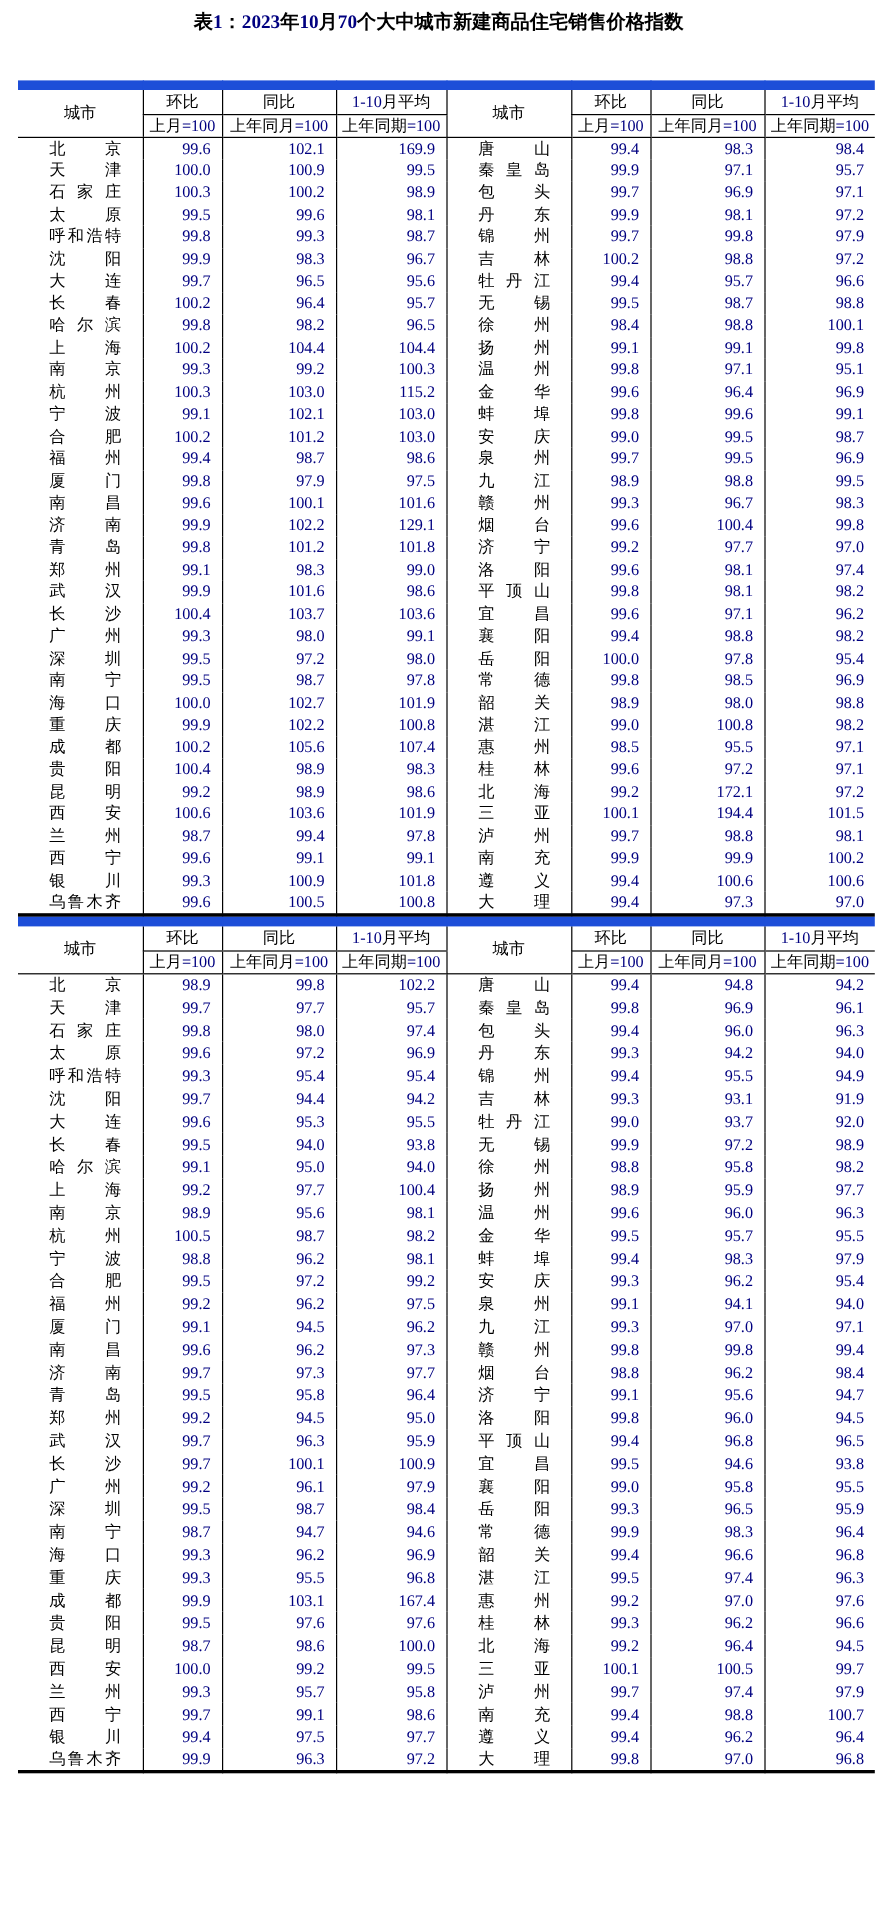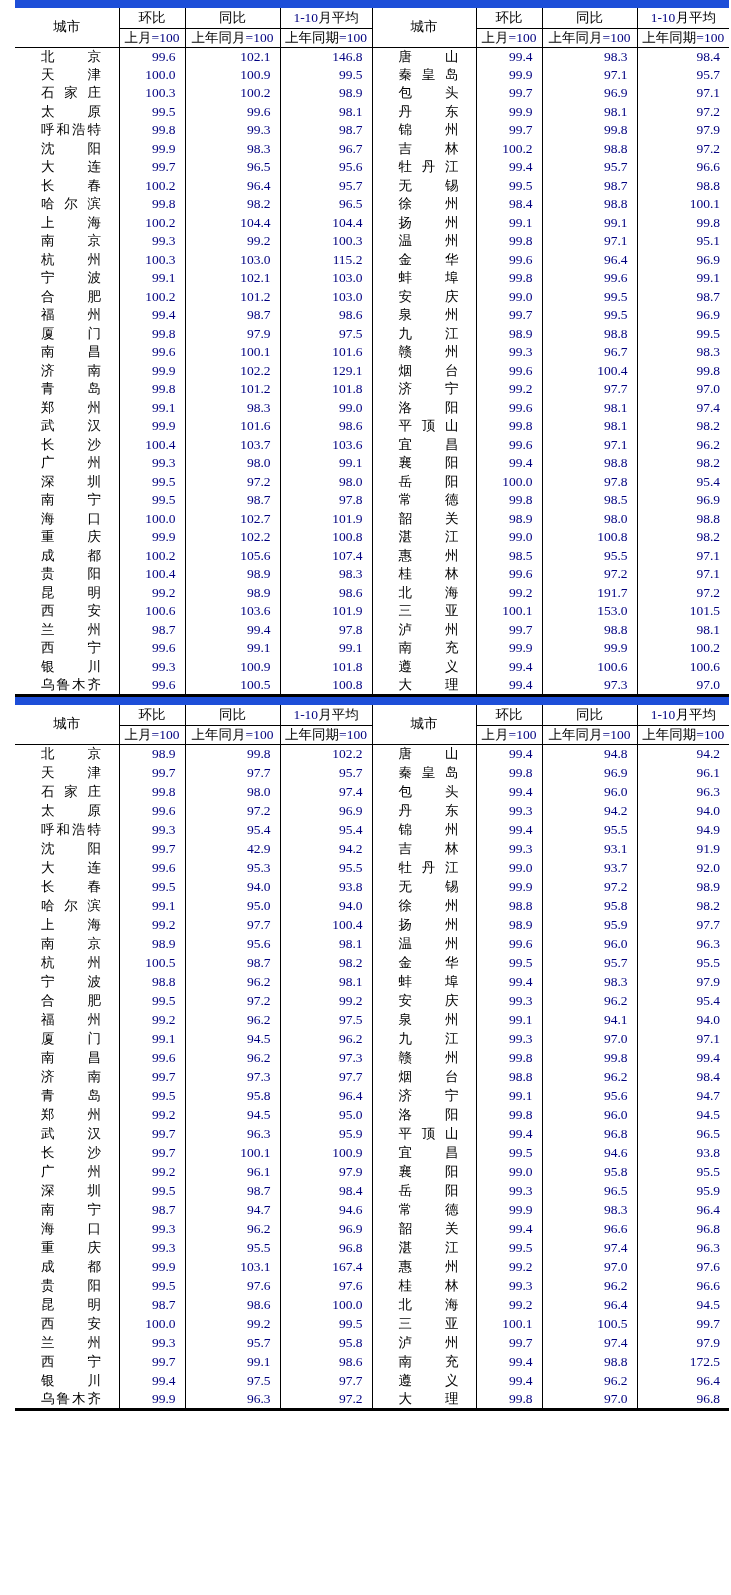--- a/index.html
+++ b/index.html
@@ -53,20 +53,21 @@
     margin-left: 26px;
     text-align: justify;
     text-align-last: justify;
   }
 </style>
 </head>
 <body>
 
 <main>
 
+  <h1 id="title1" class="tbl-title colorize">表<span class="num">1</span>：<span class="num">2023</span>年<span class="num">10</span>月<span class="num">70</span>个大中城市新建商品住宅销售价格指数</h1>
 
   <table class="price-table t1">
       <colgroup>
         <col style="width:104px">
         <col style="width:66px">
         <col style="width:95px">
         <col style="width:92px">
         <col style="width:104px">
         <col style="width:66px">
         <col style="width:95px">
@@ -90,21 +91,21 @@
           <th class="bl bb">上月<span class="num">=100</span></th>
           <th class="bl bb">上年同月<span class="num">=100</span></th>
           <th class="bl bb">上年同期<span class="num">=100</span></th>
         </tr>
       </thead>
       <tbody>
         <tr>
           <td class="city"><span class="cname">北京</span></td>
           <td class="val bl">99.6</td>
           <td class="val bl">102.1</td>
-          <td class="val bl">146.8</td>
+          <td class="val bl">169.9</td>
           <td class="city bl"><span class="cname">唐山</span></td>
           <td class="val bl">99.4</td>
           <td class="val bl">98.3</td>
           <td class="val bl">98.4</td>
         </tr>
         <tr>
           <td class="city"><span class="cname">天津</span></td>
           <td class="val bl">100.0</td>
           <td class="val bl">100.9</td>
           <td class="val bl">99.5</td>
@@ -383,31 +384,31 @@
           <td class="val bl">97.2</td>
           <td class="val bl">97.1</td>
         </tr>
         <tr>
           <td class="city"><span class="cname">昆明</span></td>
           <td class="val bl">99.2</td>
           <td class="val bl">98.9</td>
           <td class="val bl">98.6</td>
           <td class="city bl"><span class="cname">北海</span></td>
           <td class="val bl">99.2</td>
-          <td class="val bl">191.7</td>
+          <td class="val bl">172.1</td>
           <td class="val bl">97.2</td>
         </tr>
         <tr>
           <td class="city"><span class="cname">西安</span></td>
           <td class="val bl">100.6</td>
           <td class="val bl">103.6</td>
           <td class="val bl">101.9</td>
           <td class="city bl"><span class="cname">三亚</span></td>
           <td class="val bl">100.1</td>
-          <td class="val bl">153.0</td>
+          <td class="val bl">194.4</td>
           <td class="val bl">101.5</td>
         </tr>
         <tr>
           <td class="city"><span class="cname">兰州</span></td>
           <td class="val bl">98.7</td>
           <td class="val bl">99.4</td>
           <td class="val bl">97.8</td>
           <td class="city bl"><span class="cname">泸州</span></td>
           <td class="val bl">99.7</td>
           <td class="val bl">98.8</td>
@@ -525,21 +526,21 @@
           <td class="val bl">95.4</td>
           <td class="val bl">95.4</td>
           <td class="city bl"><span class="cname">锦州</span></td>
           <td class="val bl">99.4</td>
           <td class="val bl">95.5</td>
           <td class="val bl">94.9</td>
         </tr>
         <tr>
           <td class="city"><span class="cname">沈阳</span></td>
           <td class="val bl">99.7</td>
-          <td class="val bl">42.9</td>
+          <td class="val bl">94.4</td>
           <td class="val bl">94.2</td>
           <td class="city bl"><span class="cname">吉林</span></td>
           <td class="val bl">99.3</td>
           <td class="val bl">93.1</td>
           <td class="val bl">91.9</td>
         </tr>
         <tr>
           <td class="city"><span class="cname">大连</span></td>
           <td class="val bl">99.6</td>
           <td class="val bl">95.3</td>
@@ -800,21 +801,21 @@
           <td class="val bl">97.9</td>
         </tr>
         <tr>
           <td class="city"><span class="cname">西宁</span></td>
           <td class="val bl">99.7</td>
           <td class="val bl">99.1</td>
           <td class="val bl">98.6</td>
           <td class="city bl"><span class="cname">南充</span></td>
           <td class="val bl">99.4</td>
           <td class="val bl">98.8</td>
-          <td class="val bl">172.5</td>
+          <td class="val bl">100.7</td>
         </tr>
         <tr>
           <td class="city"><span class="cname">银川</span></td>
           <td class="val bl">99.4</td>
           <td class="val bl">97.5</td>
           <td class="val bl">97.7</td>
           <td class="city bl"><span class="cname">遵义</span></td>
           <td class="val bl">99.4</td>
           <td class="val bl">96.2</td>
           <td class="val bl">96.4</td>

